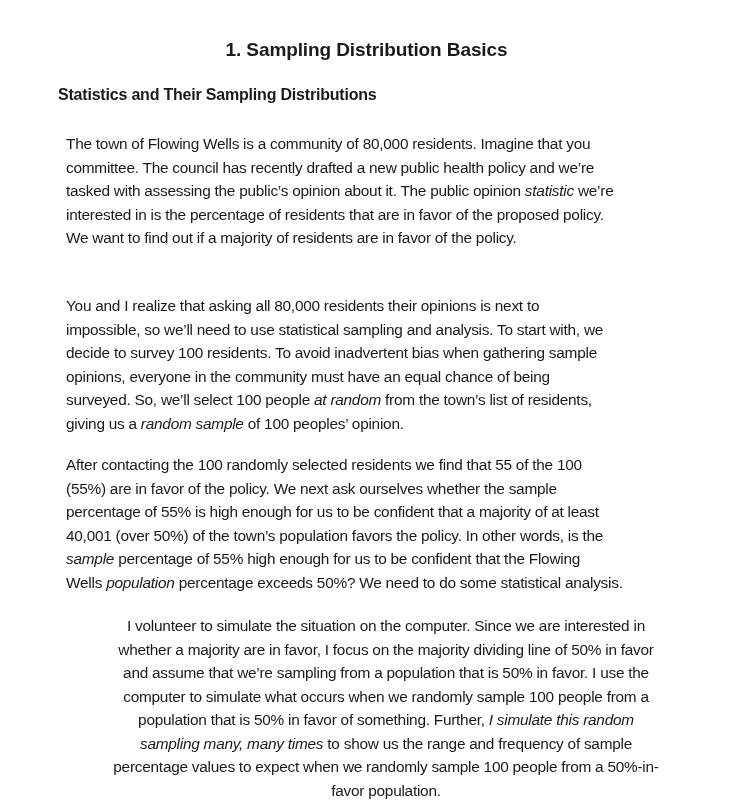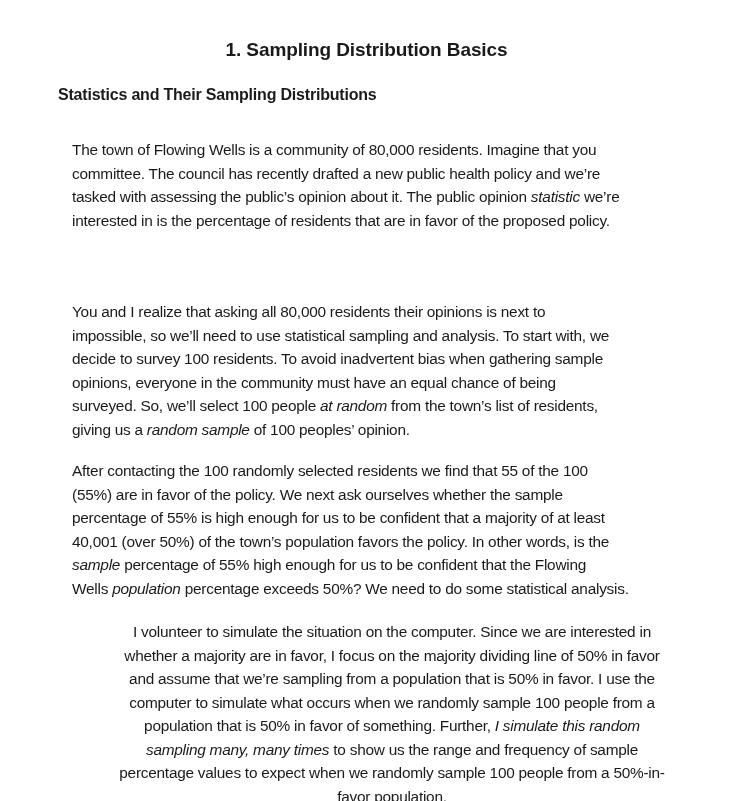--- a/index.html
+++ b/index.html
@@ -41,21 +41,21 @@
       font-size: 16px;
       font-weight: bold;
       line-height: 22px;
       letter-spacing: -0.2px;
       margin: 0;
     }
     .para {
       position: absolute;
       left: 58px;
       width: 640px;
-      margin: 14px;
+      margin: 8px;
       font-size: 15.4px;
       line-height: 23.5px;
       letter-spacing: -0.25px;
       word-spacing: 0px;
     }
     .line {
       display: block;
       white-space: nowrap;
     }
     .p1 { top: 124px; }
@@ -69,20 +69,21 @@
 
 <div class="page">
   <h1 class="title">1. Sampling Distribution Basics</h1>
   <h2 class="subtitle">Statistics and Their Sampling Distributions</h2>
 
   <p class="para p1">
       <span class="line"><span>The town of Flowing Wells is a community of 80,000 residents.  Imagine that you</span></span>
       <span class="line"><span>committee.  The council has recently drafted a new public health policy and we’re</span></span>
       <span class="line"><span>tasked with assessing the public’s opinion about it.  The public opinion </span><em>statistic</em><span> we’re</span></span>
       <span class="line"><span>interested in is the percentage of residents that are in favor of the proposed policy.</span></span>
+      <span class="line"><span>We want to find out if a majority of residents are in favor of the policy.</span></span>
     </p>
   <p class="para p2">
       <span class="line"><span>You and I realize that asking all 80,000 residents their opinions is next to</span></span>
       <span class="line"><span>impossible, so we’ll need to use statistical sampling and analysis.  To start with, we</span></span>
       <span class="line"><span>decide to survey 100 residents.  To avoid inadvertent bias when gathering sample</span></span>
       <span class="line"><span>opinions, everyone in the community must have an equal chance of being</span></span>
       <span class="line"><span>surveyed.  So, we’ll select 100 people </span><em>at random</em><span> from the town’s list of residents,</span></span>
       <span class="line"><span>giving us a </span><em>random sample</em><span> of 100 peoples’ opinion.</span></span>
     </p>
   <p class="para p3">

